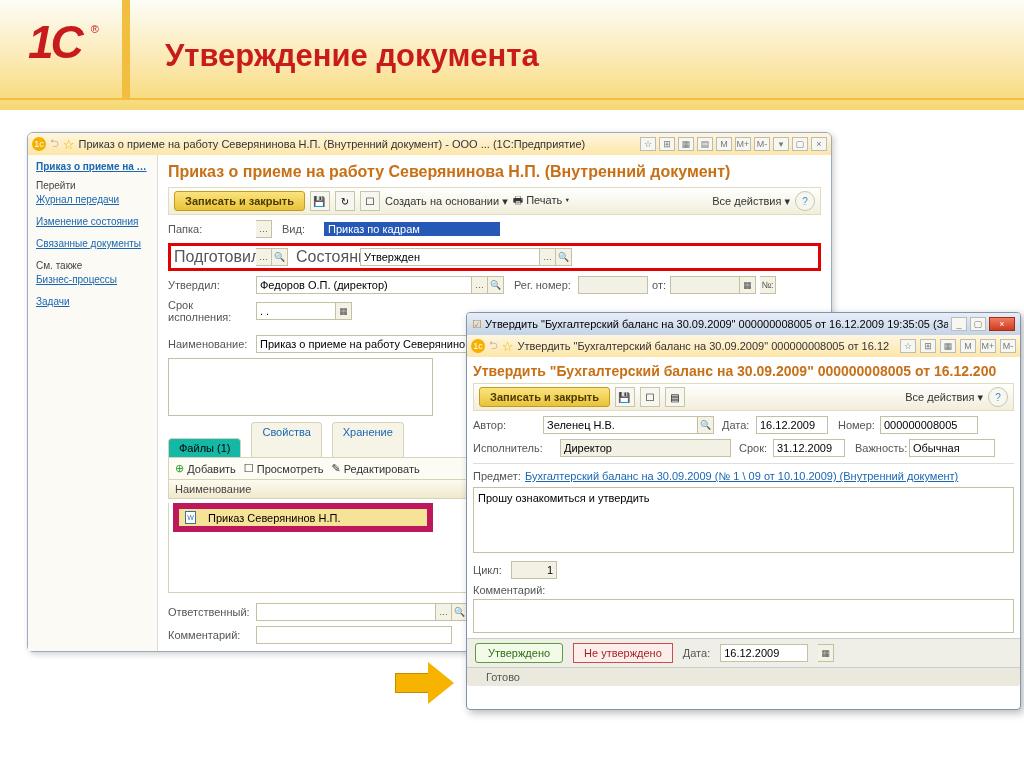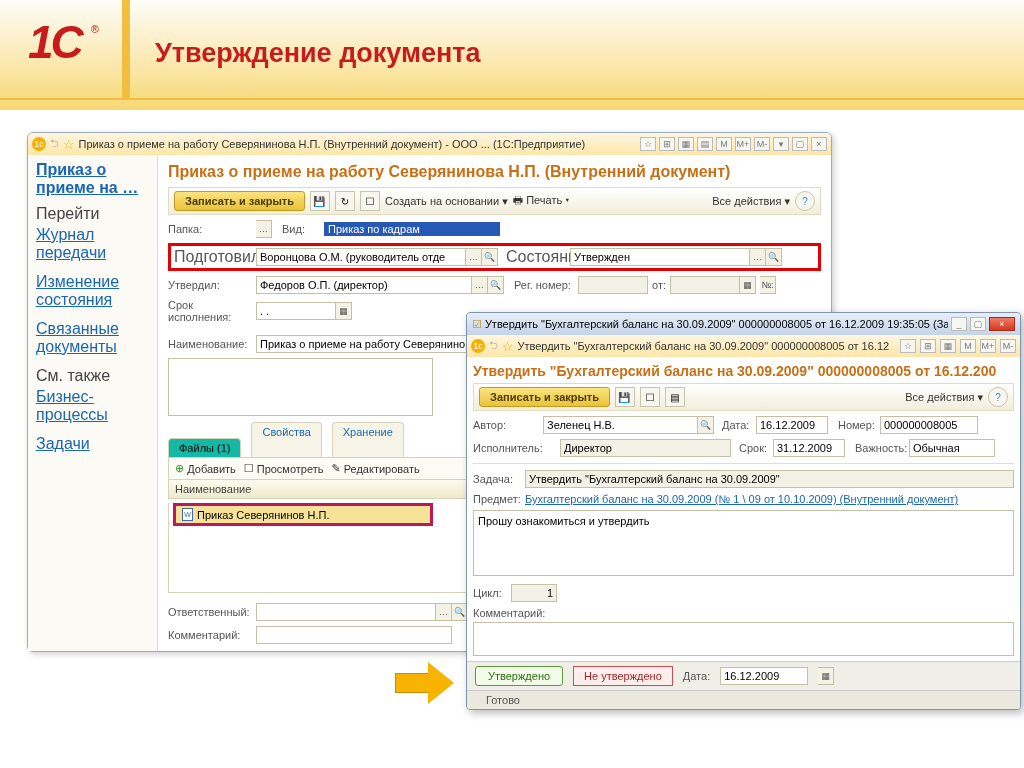--- a/index.html
+++ b/index.html
@@ -3,34 +3,34 @@
 <meta charset="utf-8">
 <style>
   * { box-sizing: border-box; font-family: Arial, sans-serif; }
   body { margin: 0; width: 1024px; height: 768px; position: relative; background: #fff; overflow: hidden; }
   .hdr-bg { position: absolute; top: 0; left: 0; right: 0; height: 110px;
     background: linear-gradient(#fdfdf8 0%, #fce9b2 55%, #f6d872 100%); }
   .logo { position: absolute; top: 15px; left: 28px; }
   .logo-text { color: #c81b1b; font-weight: bold; font-size: 46px; letter-spacing: -3px; font-style: italic; }
   .logo-r { position: absolute; top: 8px; right: -18px; font-size: 11px; color: #c81b1b; }
   .logo-stripe { position: absolute; top: 0; left: 122px; width: 8px; height: 98px; background: #f2be3f; }
-  .page-title { position: absolute; top: 38px; left: 155px; color: #c81b1b; font-size: 27px; font-weight: bold; }
+  .page-title { position: absolute; top: 38px; left: 165px; color: #c81b1b; font-size: 31px; font-weight: bold; }
   .hdr-line { position: absolute; top: 98px; left: 0; right: 0; height: 2px; background: #f2be3f; }
 
   
   .win1 { position: absolute; top: 132px; left: 27px; width: 805px; height: 520px;
     border: 1px solid #9aaabf; border-radius: 6px; background: #fff; box-shadow: 2px 2px 6px rgba(0,0,0,.2); }
   .titlebar { height: 22px; border-radius: 5px 5px 0 0;
     background: linear-gradient(#fff6e0,#fce6a8); display: flex; align-items: center; padding: 0 4px; font-size: 11px; color: #333; gap: 4px; }
   .tb-ic { width: 14px; height: 14px; border-radius: 50%; background: #f5b000; font-size: 9px; display: inline-flex; align-items: center; justify-content: center; color: #fff; }
   .tb-star { color: #e6b400; font-size: 13px; }
   .tb-right { margin-left: auto; display: flex; gap: 3px; align-items: center; }
   .tb-btn { width: 16px; height: 14px; border: 1px solid #bbb; background: #f7f7f2; font-size: 9px; display: inline-flex; align-items: center; justify-content: center; color: #777; }
   .body1 { display: flex; height: calc(100% - 22px); }
-  .sidebar { width: 130px; padding: 6px 8px; font-size: 16px; color: #1966b3; border-right: 1px solid #ddd; background: #fbfaf5; }
+  .sidebar { width: 130px; padding: 6px 8px; font-size: 10px; color: #1966b3; border-right: 1px solid #ddd; background: #fbfaf5; }
   .sb-act { color: #1966b3; font-weight: bold; text-decoration: underline; margin-bottom: 8px; }
   .sb-sec { color: #444; font-weight: normal; margin: 6px 0 3px; }
   .sb-item { color: #1966b3; text-decoration: underline; margin-bottom: 11px; cursor: pointer; }
   .main { flex: 1; padding: 4px 10px 10px; position: relative; }
   .doc-title { color: #c77016; font-size: 16px; font-weight: bold; margin: 4px 0 6px; }
   .toolbar { display: flex; align-items: center; gap: 5px; background: linear-gradient(#fff,#f2eedb); border: 1px solid #e0dcc0; padding: 3px 5px; font-size: 11px; }
   .btn-main { background: linear-gradient(#fbe47f,#e8c33a); border: 1px solid #c69a1b; padding: 3px 10px; border-radius: 3px; font-size: 11px; font-weight: bold; color: #4d3a00; cursor: pointer; }
   .icbtn { width: 20px; height: 20px; border: 1px solid #c9c5a8; background: #f8f7ef; display: inline-flex; align-items: center; justify-content: center; font-size: 10px; cursor: pointer; }
   .lnk { color: #333; font-size: 11px; cursor: pointer; }
   .form-row { display: flex; align-items: center; margin-top: 5px; font-size: 11px; }
@@ -41,21 +41,21 @@
   .highlight-box { border: 3px solid #e30000; padding: 2px 3px; display: flex; align-items: center; }
   .sel-blue { background: #2659b5; color: #fff; padding: 1px 4px; font-size: 11px; }
   .tabs { display: flex; gap: 10px; margin-top: 6px; }
   .tab { border: 1px solid #d7d3b8; border-bottom: none; border-radius: 4px 4px 0 0; background: #f6f4e6; padding: 3px 10px; font-size: 11px; color: #1966b3; cursor: pointer; }
   .tab.act { background: #14b8a6; color: #000; margin-top: 16px; }
   .tab-tools { display: flex; gap: 8px; padding: 4px 6px; border: 1px solid #d7d3b8; border-bottom: none; font-size: 11px; background: #fcfbf4; }
   .tt { display: flex; align-items: center; gap: 3px; color: #333; cursor: pointer; }
   .tt .ic { color: #2a9c2a; font-size: 11px; }
   .tab-hdr { border: 1px solid #d7d3b8; background: linear-gradient(#fdfbf0,#efe9cb); padding: 3px 6px; font-size: 11px; color: #444; }
   .tab-body { border: 1px solid #d7d3b8; border-top: none; background: #fff; height: 90px; font-size: 11px; }
-  .file-item { background: #f6e398; border: 3px solid #be185d; margin: 4px; padding: 2px 6px; width: 260px; display: flex; align-items: center; gap: 4px; }
+  .file-item { background: #f6e398; border: 6px solid #be185d; margin: 4px; padding: 2px 6px; width: 260px; display: flex; align-items: center; gap: 12px; }
   .file-ic { width: 11px; height: 13px; background: #fff; border: 1px solid #3b6db0; font-size: 7px; color: #3b6db0; display: flex; align-items: center; justify-content: center; }
 
   
   .win2 { position: absolute; top: 312px; left: 466px; width: 555px; height: 398px;
     border: 1px solid #7f94af; border-radius: 4px; background: #fff; box-shadow: 3px 3px 8px rgba(0,0,0,.28); }
   .titlebar2 { height: 22px; background: linear-gradient(#e8eef7,#c3d3e8); display: flex; align-items: center; padding: 0 5px; font-size: 11px; border-radius: 3px 3px 0 0; gap: 3px; }
   .w2-close { background: linear-gradient(#f17b63,#d13a1f); color: #fff; border: 1px solid #a52b15; width: 26px; }
   .w2-inner { padding: 3px 6px 5px; }
   .w2-title { color: #c77016; font-weight: bold; font-size: 14px; white-space: nowrap; overflow: hidden; margin: 3px 0 4px; }
   .footer2 { border-top: 1px solid #ccc; background: #f0efe7; padding: 4px 8px; font-size: 11px; display: flex; align-items: center; gap: 10px; }
@@ -128,21 +128,20 @@
         <span class="flab" style="width:88px;">Папка:</span>
         <span class="inpbtns">
             <span class="inpb">…</span>
           </span>
         <span class="flab" style="width:42px;margin-left:10px;">Вид:</span>
         <span class="sel-blue" style="width:176px;">Приказ по кадрам</span>
       </div>
 
       <div class="highlight-box" style="margin-top:5px;">
         <span class="flab" style="width:82px;">Подготовил:</span>
-        <span class="inp" style="width:210px;overflow:hidden;">Воронцова О.М. (руководитель отде</span>
         <span class="inpbtns">
             <span class="inpb">…</span>
             <span class="inpb">🔍</span>
           </span>
         <span class="flab" style="width:64px;margin-left:8px;">Состояние:</span>
         <span class="inp" style="width:180px;">Утвержден</span>
         <span class="inpbtns">
             <span class="inpb">…</span>
             <span class="inpb">🔍</span>
           </span>
@@ -271,24 +270,20 @@
       <span class="inp" style="width:171px;background:#f3f1e6;">Директор</span>
       <span class="flab" style="width:34px;margin-left:8px;">Срок:</span>
       <span class="inp" style="width:72px;">31.12.2009</span>
       <span class="flab" style="width:54px;margin-left:10px;">Важность:</span>
       <span class="inp" style="width:86px;">Обычная</span>
     </div>
 
     <div style="border-top:1px solid #ddd;margin:6px 0;"></div>
 
     <div class="form-row">
-      <span class="flab" style="width:52px;">Задача:</span>
-      <span class="inp" style="flex:1;background:#f3f1e6;">Утвердить "Бухгалтерский баланс на 30.09.2009"</span>
-    </div>
-    <div class="form-row">
       <span class="flab" style="width:52px;">Предмет:</span>
       <span style="color:#1966b3;text-decoration:underline;font-size:11px;">Бухгалтерский баланс на 30.09.2009 (№ 1 \ 09 от 10.10.2009) (Внутренний документ)</span>
     </div>
 
     <div class="inp" style="height:66px;margin-top:5px;align-items:flex-start;padding:4px;">
       <span>Прошу ознакомиться и утвердить</span>
     </div>
 
     <div class="form-row" style="margin-top:8px;">
       <span class="flab" style="width:38px;">Цикл:</span>

